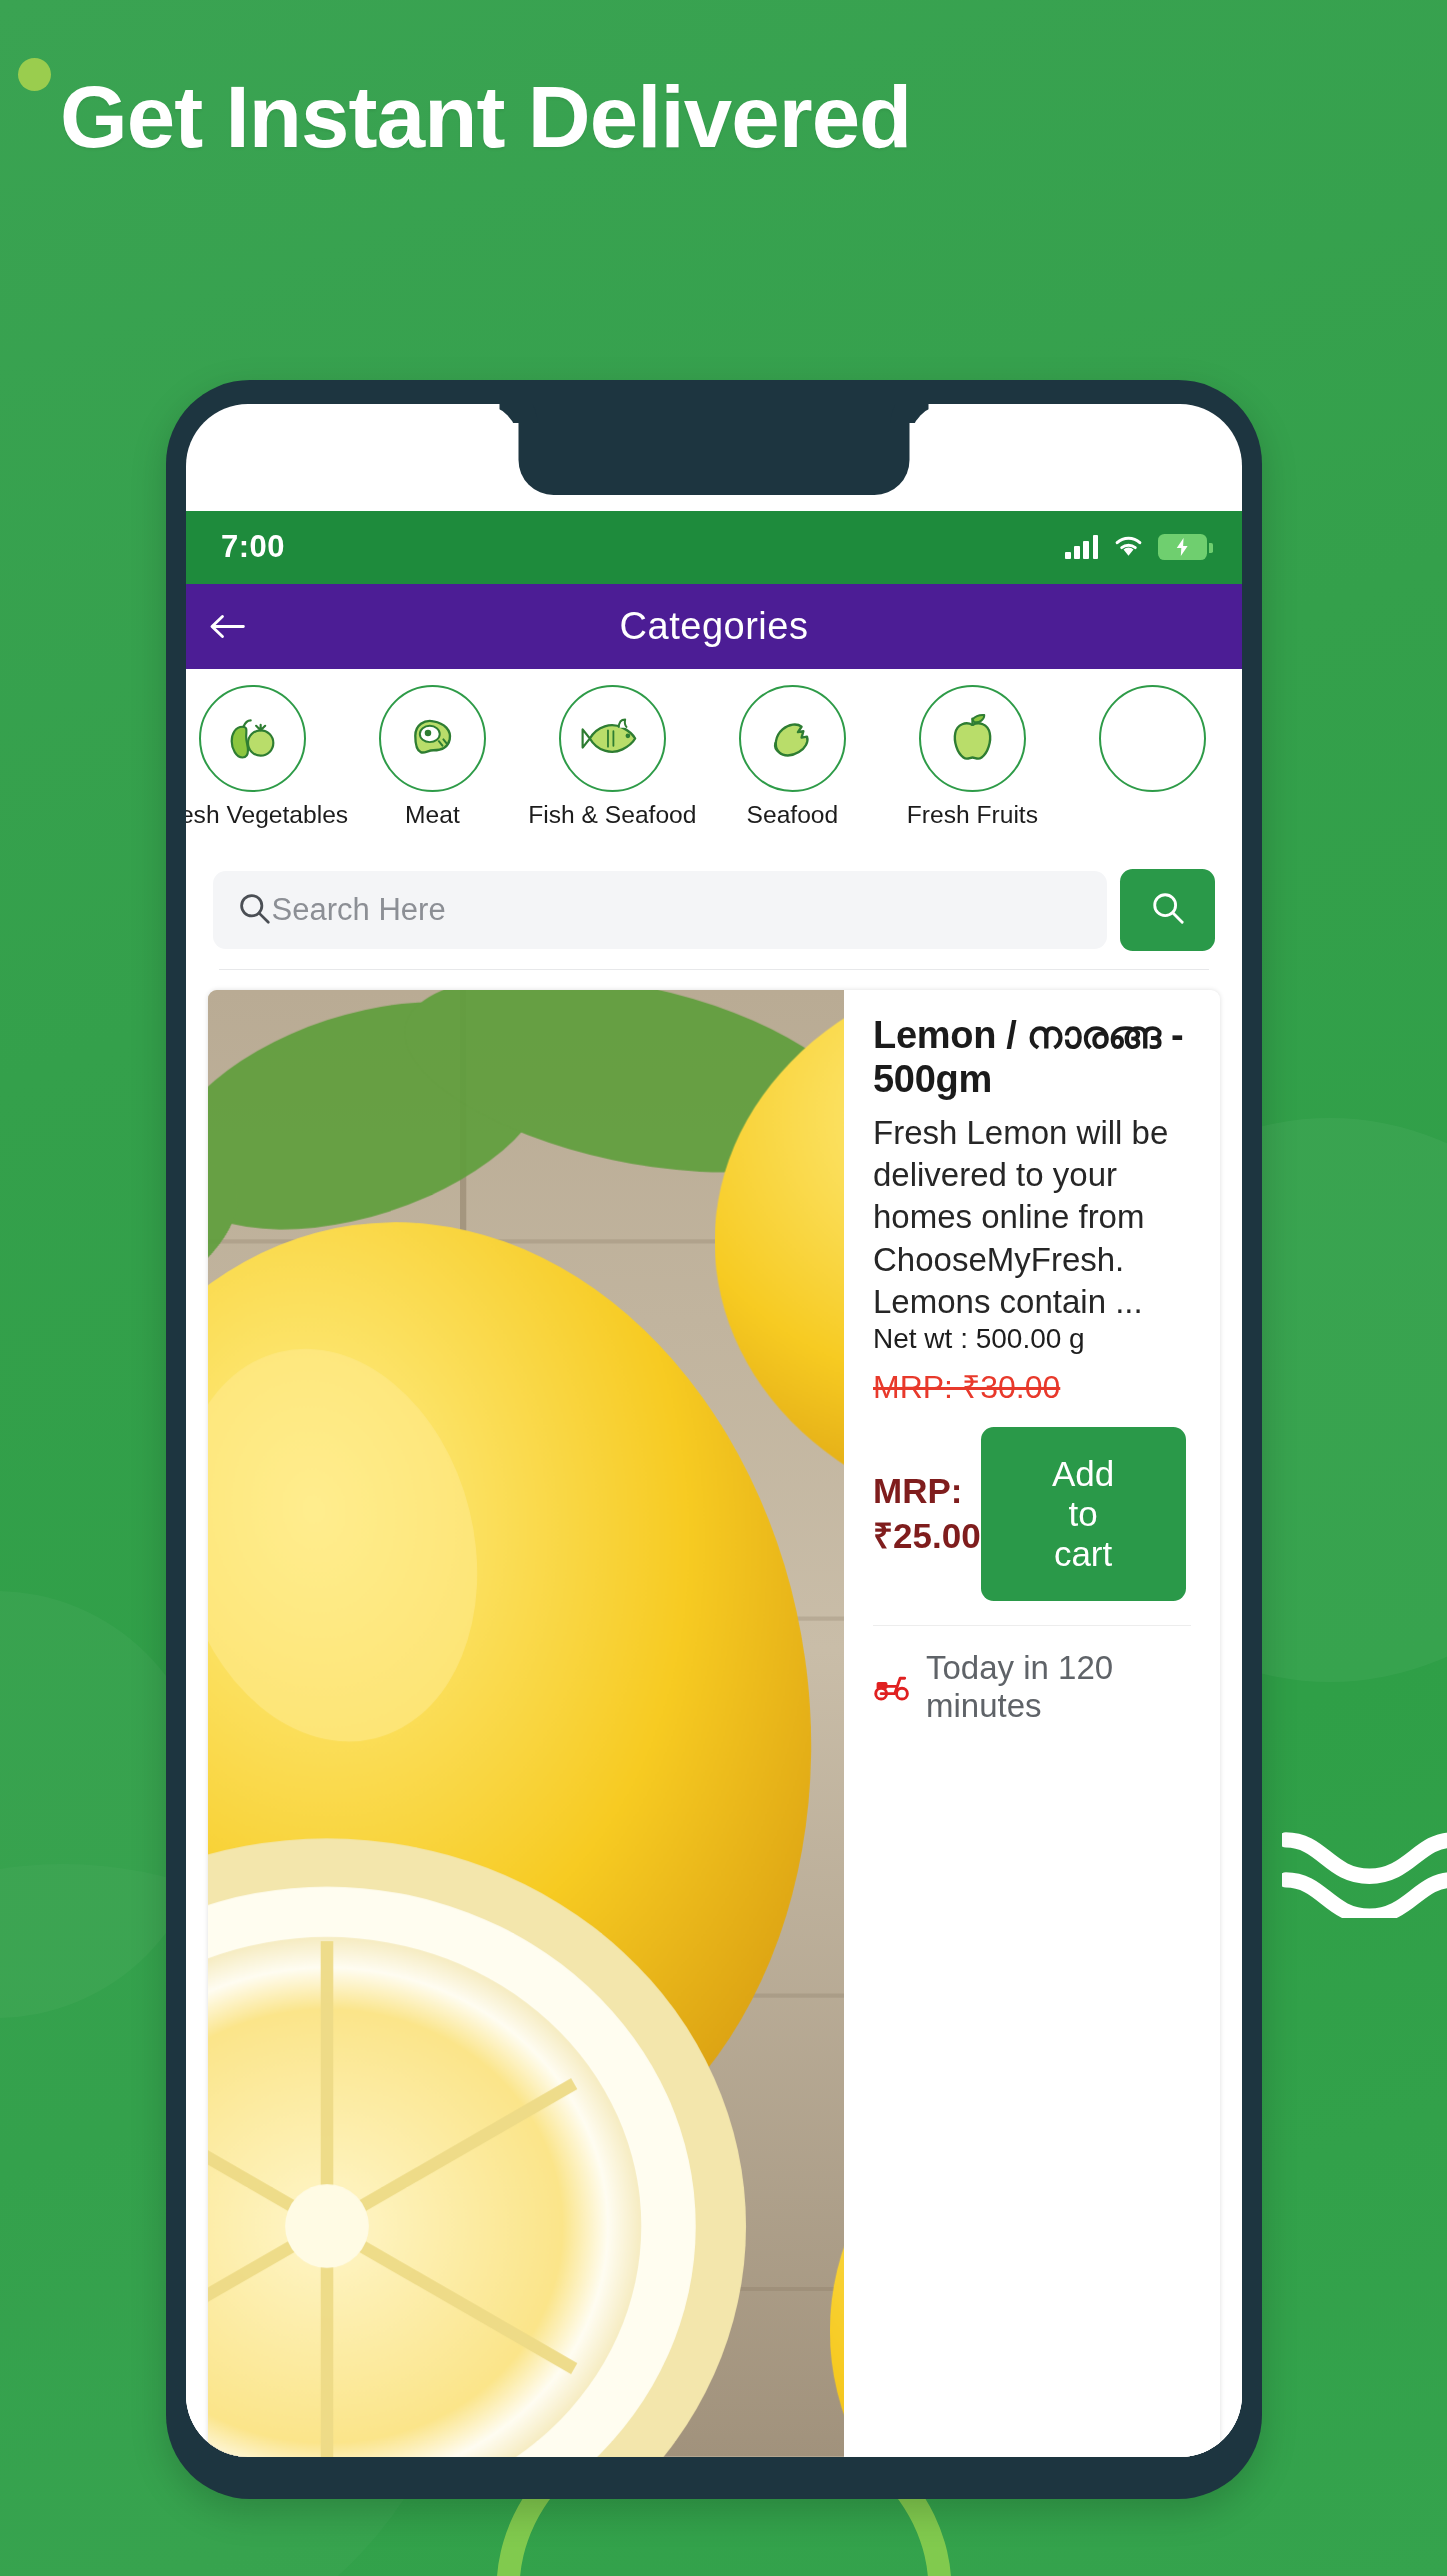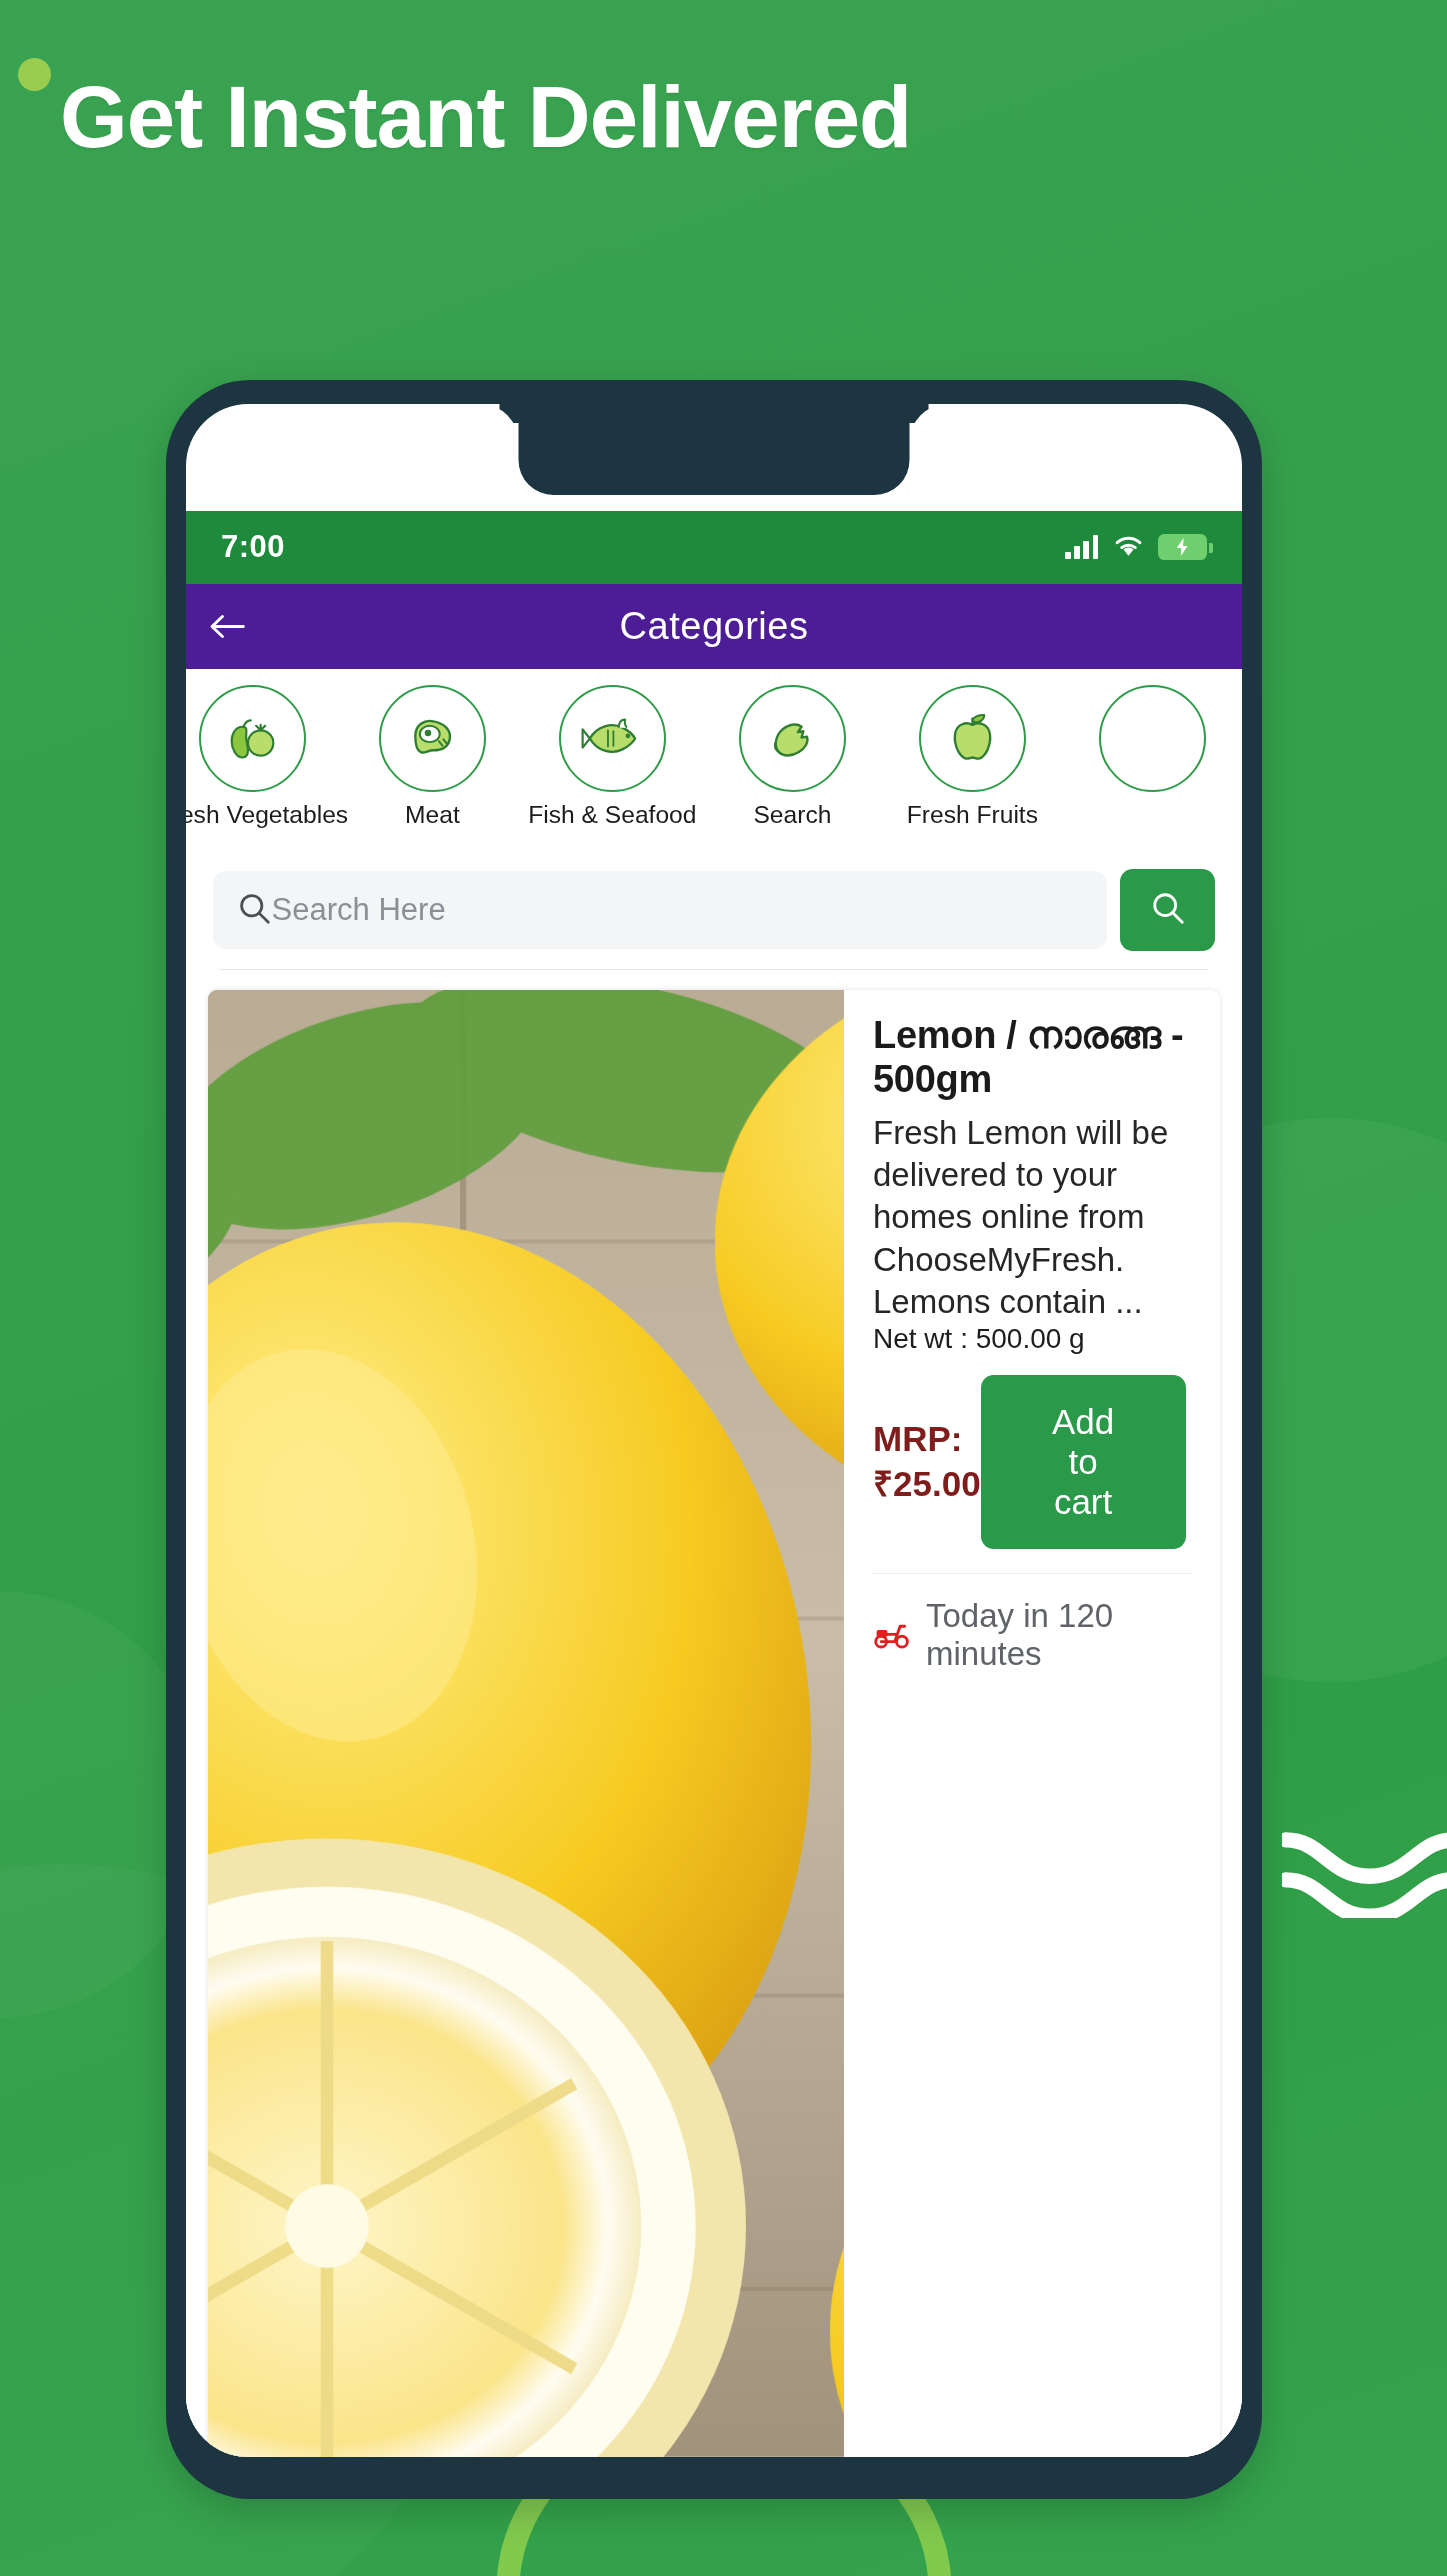--- a/index.html
+++ b/index.html
@@ -345,21 +345,21 @@
           <div class="cat-label">Fish &amp; Seafood</div>
         </div>
 
         <div class="category-item">
           <div class="cat-circle">
             <svg width="67" height="67" viewBox="0 0 74 74" aria-hidden="true">
               <path d="M22 52 c-6-6-4-18 4-25 c7-6 16-7 21-3 l-4 6 6-1 -2 7 6-1 c2 6-2 13-9 17 c-8 5-17 5-22 0z" fill="#b9dd6a" stroke="#2e7d32" stroke-width="2.6" stroke-linejoin="round"></path>
               <path d="M22 52 c-3-2-5-6-4-10" fill="none" stroke="#2e7d32" stroke-width="2.4" stroke-linecap="round"></path>
             </svg>
           </div>
-          <div class="cat-label">Search</div>
+          <div class="cat-label">Seafood</div>
         </div>
 
         <div class="category-item">
           <div class="cat-circle">
             <svg width="67" height="67" viewBox="0 0 74 74" aria-hidden="true">
               <path d="M37 22 c-7-4-17-1-19 9 c-2 9 2 22 9 27 c4 3 7 0 10 0 s6 3 10 0 c7-5 11-18 9-27 c-2-10-12-13-19-9z" fill="#b9dd6a" stroke="#2e7d32" stroke-width="2.6" stroke-linejoin="round"></path>
               <path d="M37 22 v-7" fill="none" stroke="#2e7d32" stroke-width="2.6" stroke-linecap="round"></path>
               <path d="M37 16 c5-6 12-5 13-5 c0 5-5 9-11 8z" fill="#8cc63f" stroke="#2e7d32" stroke-width="2.2" stroke-linejoin="round"></path>
             </svg>
           </div>
@@ -477,20 +477,21 @@
                 </g>
                 <circle cx="0" cy="0" r="20" fill="#fffbe4"></circle>
               </g>
             </svg>
           </div>
 
           <div id="product-info">
             <div id="product-title">Lemon / നാരങ്ങ - 500gm</div>
             <div id="product-desc">Fresh Lemon will be delivered to your homes online from ChooseMyFresh. Lemons contain ...</div>
             <div id="product-netwt">Net wt : 500.00 g</div>
+            <div id="product-mrp-old">MRP: ₹30.00</div>
             <div id="price-row">
               <div id="product-mrp-new">MRP: ₹25.00</div>
               <button id="add-to-cart-button">Add to cart</button>
             </div>
             <div id="delivery-bar">
               <span>
                 <svg width="38" height="31" viewBox="0 0 42 34" aria-hidden="true">
                   <circle cx="9" cy="26" r="6" fill="none" stroke="#e02020" stroke-width="3.2"></circle>
                   <circle cx="32" cy="26" r="6" fill="none" stroke="#e02020" stroke-width="3.2"></circle>
                   <path d="M9 26 H24 L30 9 H35" fill="none" stroke="#e02020" stroke-width="3.2" stroke-linecap="round" stroke-linejoin="round"></path>

